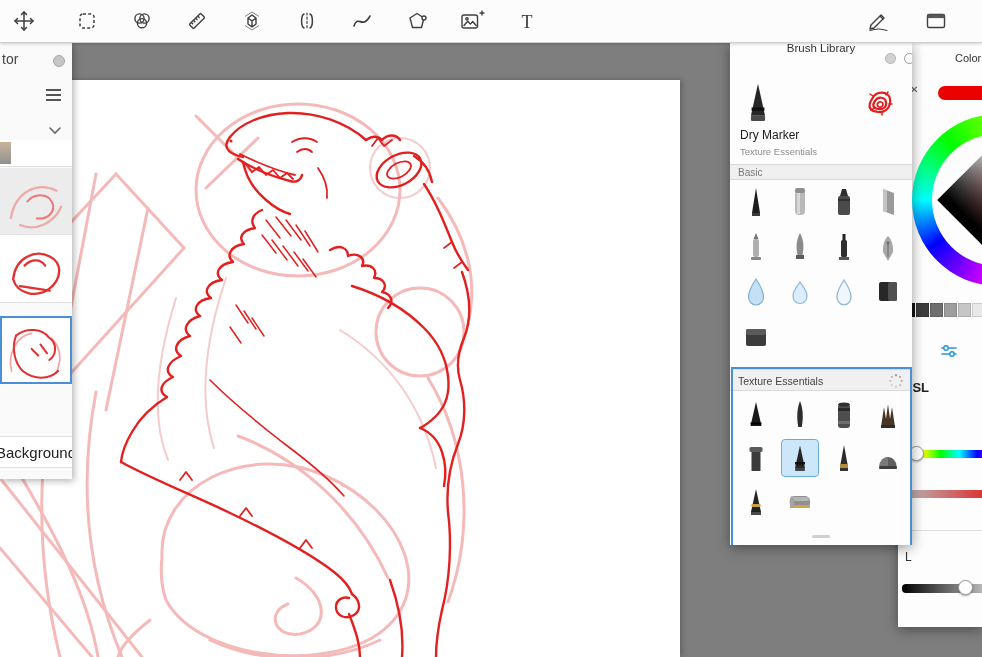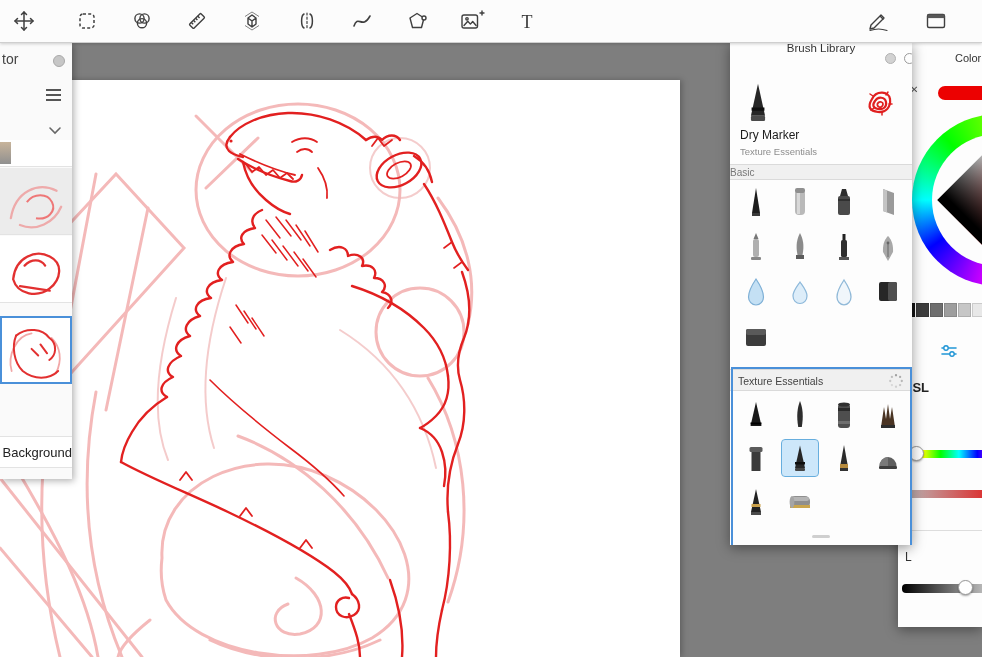--- a/index.html
+++ b/index.html
@@ -53,21 +53,21 @@
   .lbar{left:4px;top:542px;width:112px;height:9px;background:linear-gradient(90deg,#000,#fff)}
   .knob{position:absolute;width:15px;height:15px;border-radius:50%;background:#fff;border:1px solid #999;box-shadow:0 1px 2px rgba(0,0,0,.35);box-sizing:border-box;cursor:pointer}
   .cp-div{position:absolute;left:3px;top:488px;width:112px;height:1px;background:#ddd}
   .cp-l{position:absolute;left:7px;top:508px;font-size:12px;color:#333}
 
   
   .lp-title{position:absolute;left:2px;top:9px;font-size:14px;color:#444}
   .lp-dot{position:absolute;right:7px;top:13px;width:10px;height:10px;border-radius:50%;background:#c6c6c6;border:1px solid #a9a9a9;cursor:pointer}
   .lp-row{position:absolute;left:0;width:72px;box-sizing:border-box;cursor:pointer;background:#fff}
   .lp-div{position:absolute;left:0;width:72px;height:1px;background:#e3e3e3}
-  .lp-bg-label{display:flex;align-items:center;justify-content:flex-end;font-size:13px;color:#222}
+  .lp-bg-label{display:flex;align-items:center;justify-content:center;font-size:15px;color:#222}
 </style>
 </head>
 <body>
 
 <div id="app">
 
   <div class="canvas">
     <svg viewBox="0 0 680 577" width="680" height="577">
 
       <g stroke="#f2a8a8" stroke-width="3" fill="none" stroke-linecap="round" opacity="0.8">
@@ -340,21 +340,21 @@
           <path d="M10 15c4-9 17-8 18 0s-4 14-12 13S5 23 10 15z"></path>
           <path d="M13 17c3-5 10-4 11 1s-3 8-8 7-6-4-3-8z"></path>
           <path d="M16 19c2-2 5-1 5 1s-2 4-4 3-2-3-1-4z" stroke-width="1.8"></path>
           <path d="M8 10l3 2M26 8l-2 3M30 20l-3 0M9 26l3-2M20 31l0-3" stroke-width="1.5"></path>
         </g>
       </svg>
       <div class="bp-name">Dry Marker</div>
       <div class="bp-set">Texture Essentials</div>
     </div>
 
-    <div class="secbar" style="top:122px;height:16px;line-height:16px;font-size:10px;padding-left:0">
+    <div class="secbar" style="top:122px;height:16px;line-height:16px;font-size:10px;padding-left:8px">
       <span>Basic</span>
     </div>
 
     <div class="brow" style="top:142px">
       <div class="bcell">
         <svg width="28" height="32" viewBox="0 0 28 32">
           <polygon points="14,2 18,27 10,27" fill="#1d1d1d"></polygon>
             <rect x="10" y="27" width="8" height="3" fill="#3a3a3a"></rect>
         </svg>
       </div>

